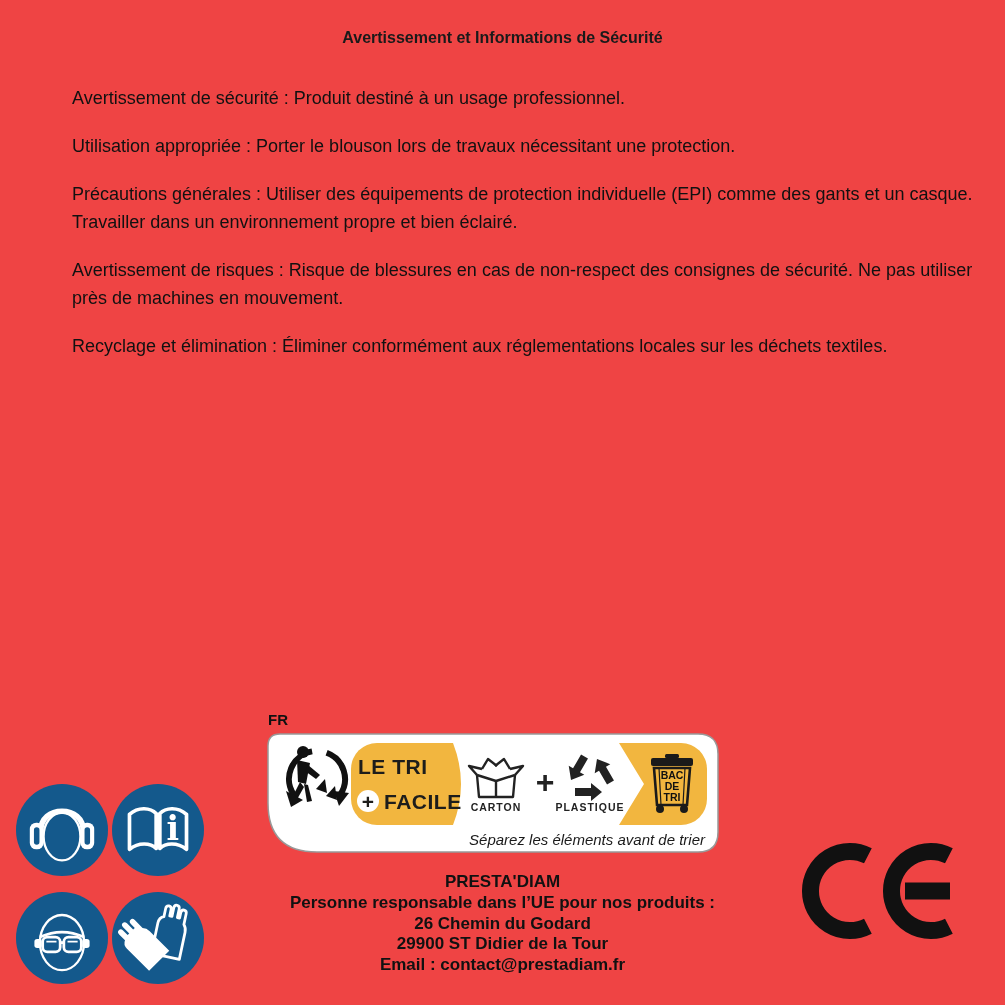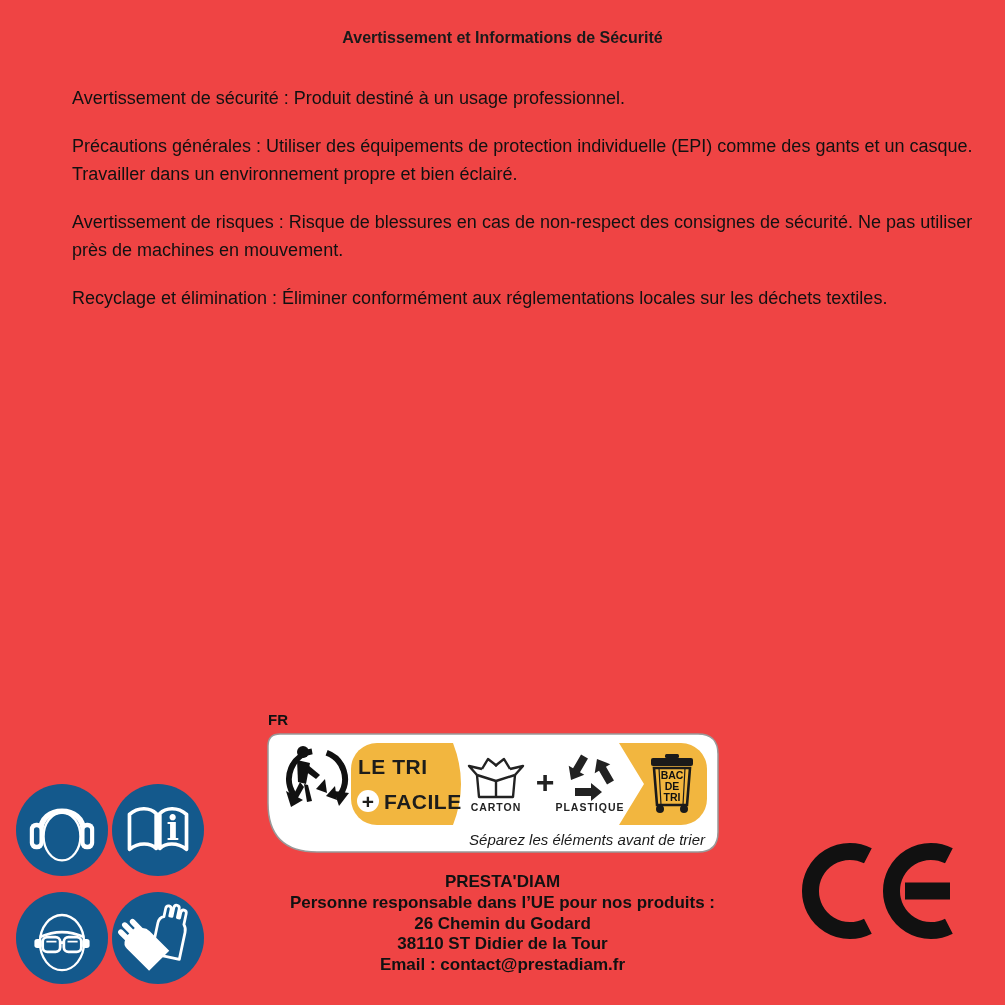--- a/index.html
+++ b/index.html
@@ -29,20 +29,21 @@
 </style>
 </head>
 <body>
 
 <div class="page">
 
   <h1 class="title">Avertissement et Informations de Sécurité</h1>
 
   <div class="content">
     <p>Avertissement de sécurité : Produit destiné à un usage professionnel.</p>
+    <p>Utilisation appropriée : Porter le blouson lors de travaux nécessitant une protection.</p>
     <p>Précautions générales : Utiliser des équipements de protection individuelle (EPI) comme des gants et un casque. Travailler dans un environnement propre et bien éclairé.</p>
     <p>Avertissement de risques : Risque de blessures en cas de non-respect des consignes de sécurité. Ne pas utiliser près de machines en mouvement.</p>
     <p>Recyclage et élimination : Éliminer conformément aux réglementations locales sur les déchets textiles.</p>
   </div>
 
   <div class="picto-grid">
 
     <div class="picto">
       <svg viewBox="0 0 100 100">
         <circle cx="50" cy="50" r="50" fill="#14598C"></circle>
@@ -150,21 +151,21 @@
       <text x="23" y="47" text-anchor="middle" font-size="10.5" font-weight="bold" fill="#111">TRI</text>
     </g>
 
     <text x="438" y="112" text-anchor="end" font-size="15" font-style="italic" fill="#1a1a1a">Séparez les éléments avant de trier</text>
   </svg>
 
   <div class="address">
     <div>PRESTA'DIAM</div>
     <div>Personne responsable dans l’UE pour nos produits :</div>
     <div>26 Chemin du Godard</div>
-    <div>38110 ST Didier de la Tour</div>
+    <div>29900 ST Didier de la Tour</div>
     <div>Email : contact@prestadiam.fr</div>
   </div>
 
   <svg class="ce" viewBox="0 0 160 102" role="img" aria-label="CE">
     <path d="M72.9,14.8 A39.5,39.5 0 1 0 72.9,85.2" fill="none" stroke="#111" stroke-width="17"></path>
     <path d="M153.9,14.8 A39.5,39.5 0 1 0 153.9,85.2" fill="none" stroke="#111" stroke-width="17"></path>
     <rect x="110" y="41.5" width="45" height="17" fill="#111"></rect>
   </svg>
 
 </div>

